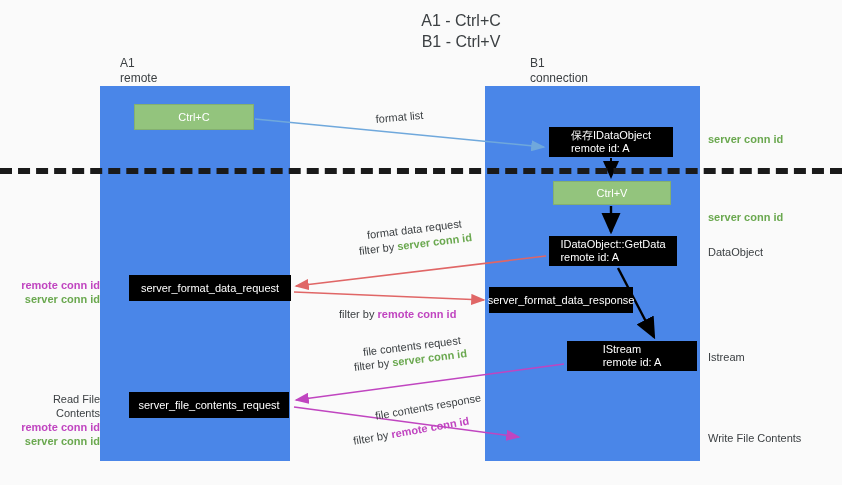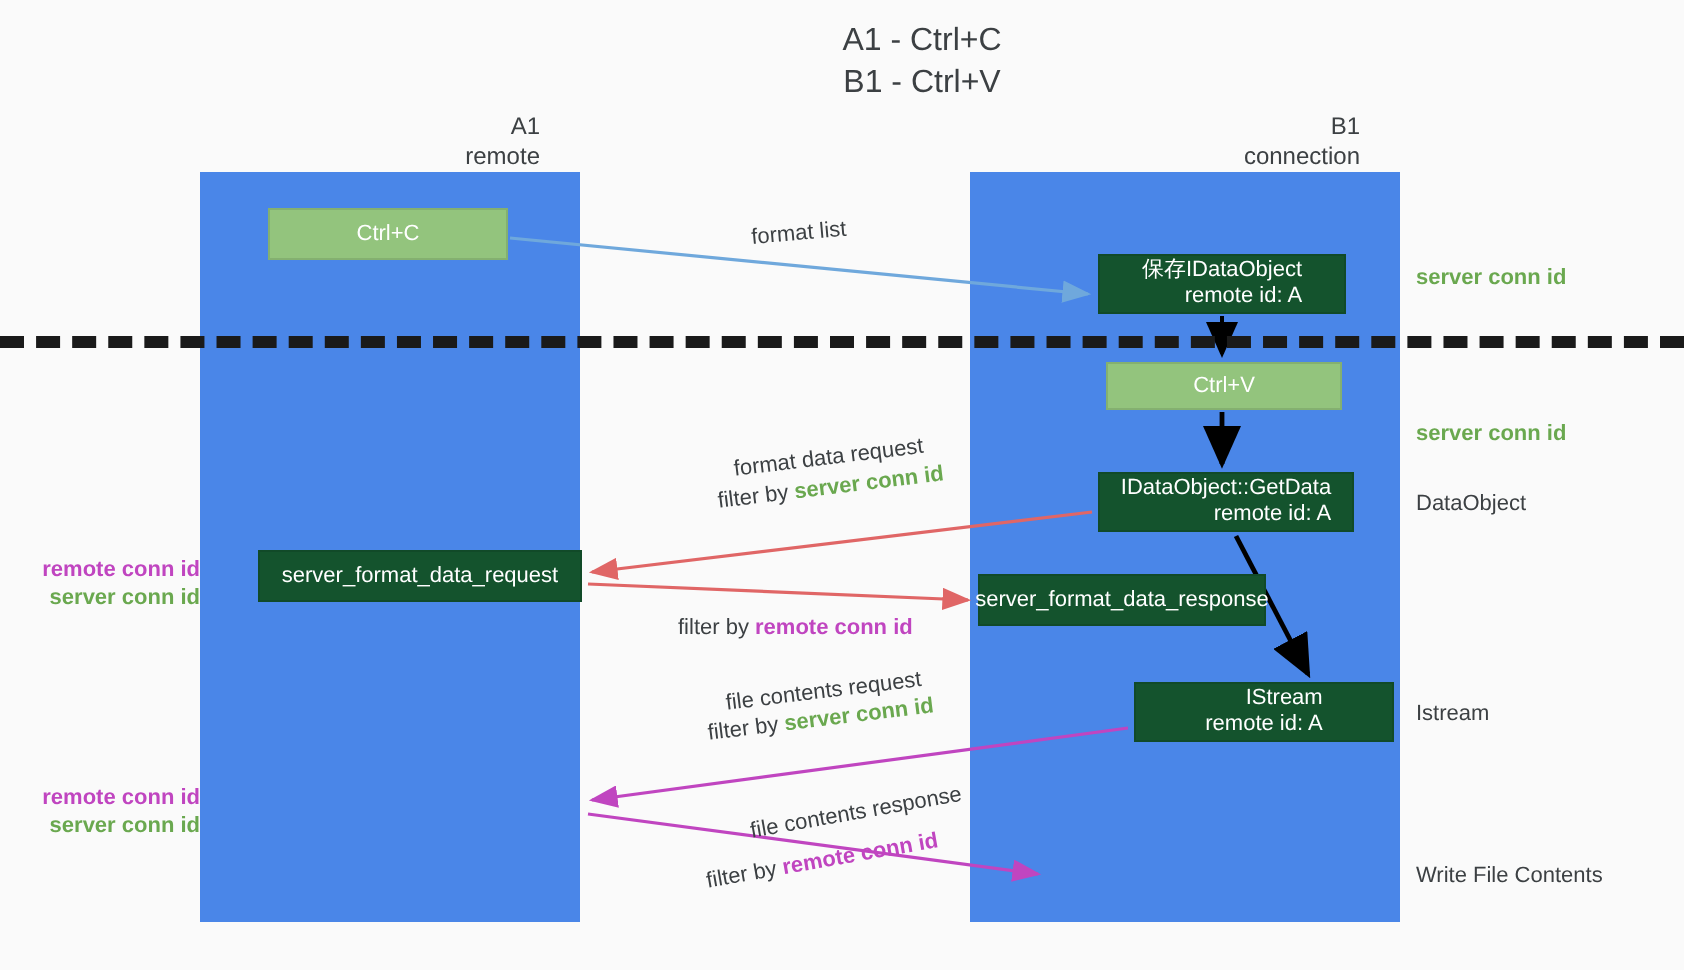--- a/index.html
+++ b/index.html
@@ -16,21 +16,21 @@
   
   #title{
     left:0;top:10px;width:842px;text-align:center;
     font-size:16px;color:#3c4043;line-height:21px;
     white-space:pre-line;
     padding-left:40px;
   }
 
   
   .col-head{
-    text-align:right;font-size:12px;color:#3c4043;line-height:15px;
+    text-align:left;font-size:12px;color:#3c4043;line-height:15px;
     white-space:pre-line;
   }
   #head-a1{left:120px;top:56px;width:150px;}
   #head-b1{left:530px;top:56px;width:150px;}
 
   
   .lane{background:#4a86e8;}
   #lane-a1{left:100px;top:86px;width:190px;height:375px;}
   #lane-b1{left:485px;top:86px;width:215px;height:375px;}
 
@@ -38,27 +38,27 @@
   #divider{
     left:0;top:168px;width:842px;height:0;
     border-top:6px dashed #1a1a1a;
   }
 
   
   .node{
     box-sizing:border-box;
     display:flex;flex-direction:column;
     align-items:center;justify-content:center;
-    text-align:right;color:#ffffff;
+    text-align:left;color:#ffffff;
     font-size:11px;line-height:13px;
     white-space:pre-line;
     border:1px solid rgba(0,0,0,0.10);
   }
   .green{background:#93c47d;}
-  .orange{background:#14532d;}
+  .orange{background:#000000;}
 
   #n-ctrlc{left:134px;top:104px;width:120px;height:26px;}
   #n-savedataobj{left:549px;top:127px;width:124px;height:30px;}
   #n-ctrlv{left:553px;top:181px;width:118px;height:24px;}
   #n-getdata{left:549px;top:236px;width:128px;height:30px;}
   #n-srv-fmt-req{left:129px;top:275px;width:162px;height:26px;}
   #n-srv-fmt-resp{left:489px;top:287px;width:144px;height:26px;}
   #n-istream{left:567px;top:341px;width:130px;height:30px;}
   #n-srv-file-req{left:129px;top:392px;width:160px;height:26px;}
   #n-srv-file-resp{left:524px;top:424px;width:160px;height:26px;}
@@ -155,20 +155,21 @@
   <div class="abs node green" id="n-ctrlc">Ctrl+C</div>
   <div class="abs node orange" id="n-savedataobj">保存IDataObject
 remote id: A</div>
   <div class="abs node green" id="n-ctrlv">Ctrl+V</div>
   <div class="abs node orange" id="n-getdata">IDataObject::GetData
 remote id: A</div>
   <div class="abs node orange" id="n-srv-fmt-req">server_format_data_request</div>
   <div class="abs node orange" id="n-srv-fmt-resp">server_format_data_response</div>
   <div class="abs node orange" id="n-istream">IStream
 remote id: A</div>
+  <div class="abs node orange" id="n-srv-file-req">server_file_contents_request</div>
 
   <div class="abs edge-lbl" id="e-formatlist">format list</div>
 
   <div class="abs edge-lbl rot-up-6" id="e-fmt-req-1">format data request</div>
   <div class="abs edge-lbl rot-up-6" id="e-fmt-req-2"><span class="plain-t">filter by </span><span class="green-t">server conn id</span></div>
 
   <div class="abs edge-lbl" id="e-fmt-resp-2"><span class="plain-t">filter by </span><span class="purple-t">remote conn id</span></div>
 
   <div class="abs edge-lbl rot-up-6" id="e-file-req-1">file contents request</div>
   <div class="abs edge-lbl rot-up-6" id="e-file-req-2"><span class="plain-t">filter by </span><span class="green-t">server conn id</span></div>
@@ -181,17 +182,18 @@
   <div class="abs side" id="lbl-dataobject">DataObject</div>
   <div class="abs side" id="lbl-istream">Istream</div>
   <div class="abs side" id="lbl-writefile">Write File Contents</div>
 
   <div class="abs side" id="lbl-left-1">
     <span class="stack purple-t">remote conn id</span>
     <span class="stack green-t">server conn id</span>
   </div>
 
   <div class="abs side" id="lbl-left-2">
+    <span class="stack plain-t">Read File Contents</span>
     <span class="stack purple-t">remote conn id</span>
     <span class="stack green-t">server conn id</span>
   </div>
 
 </div>
 
 </body></html>

